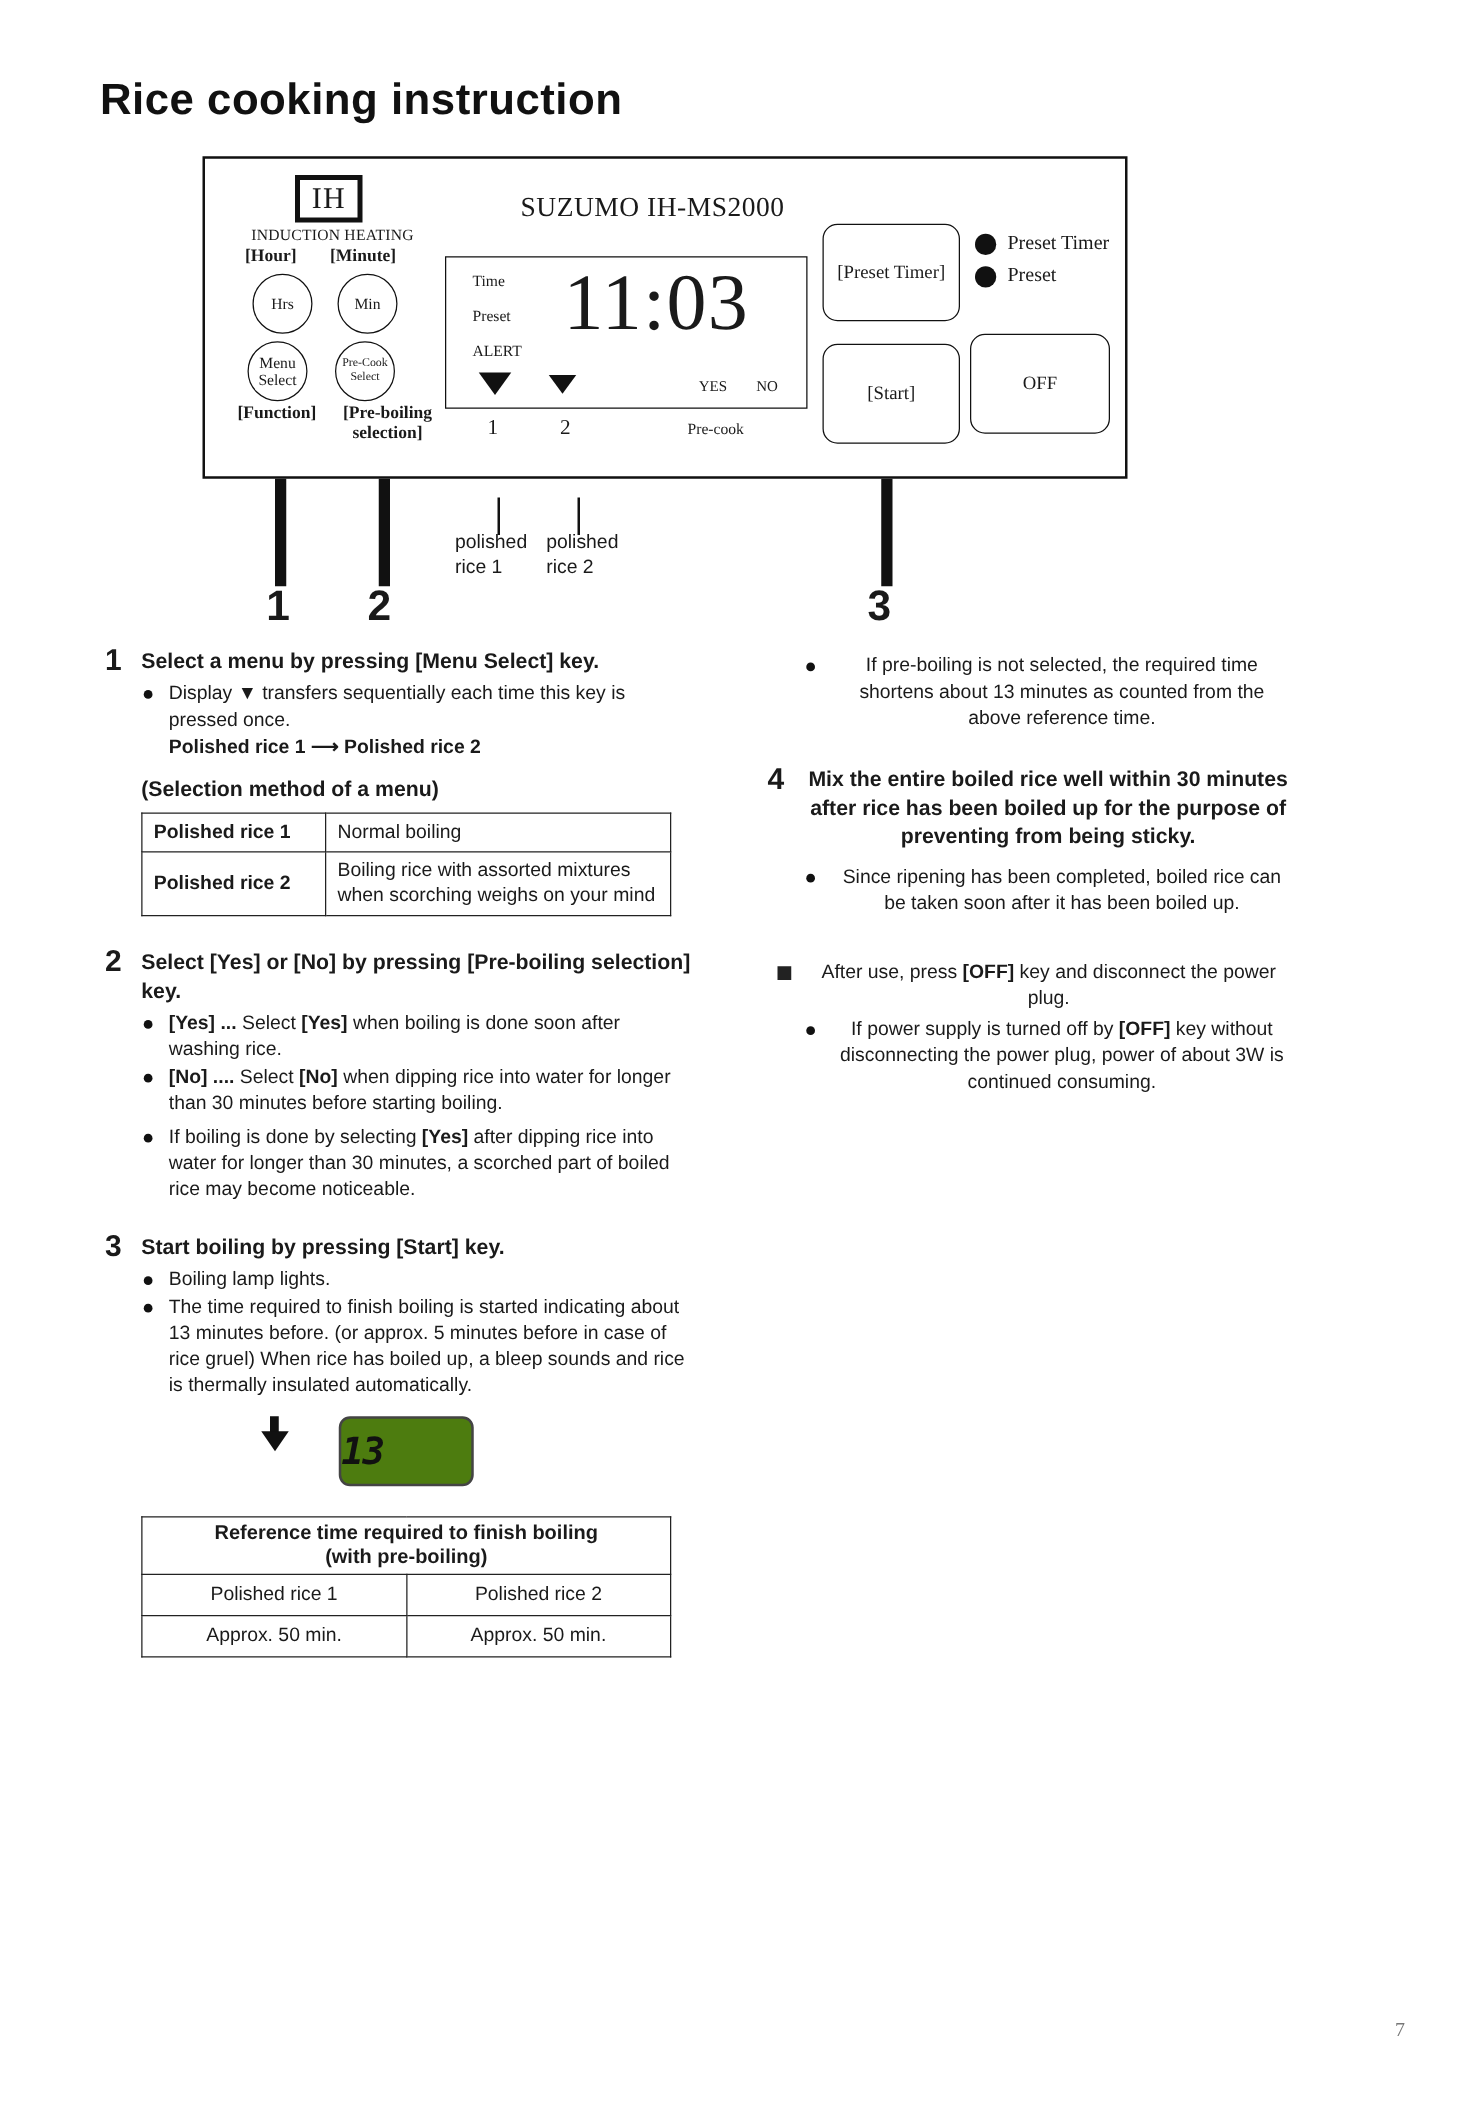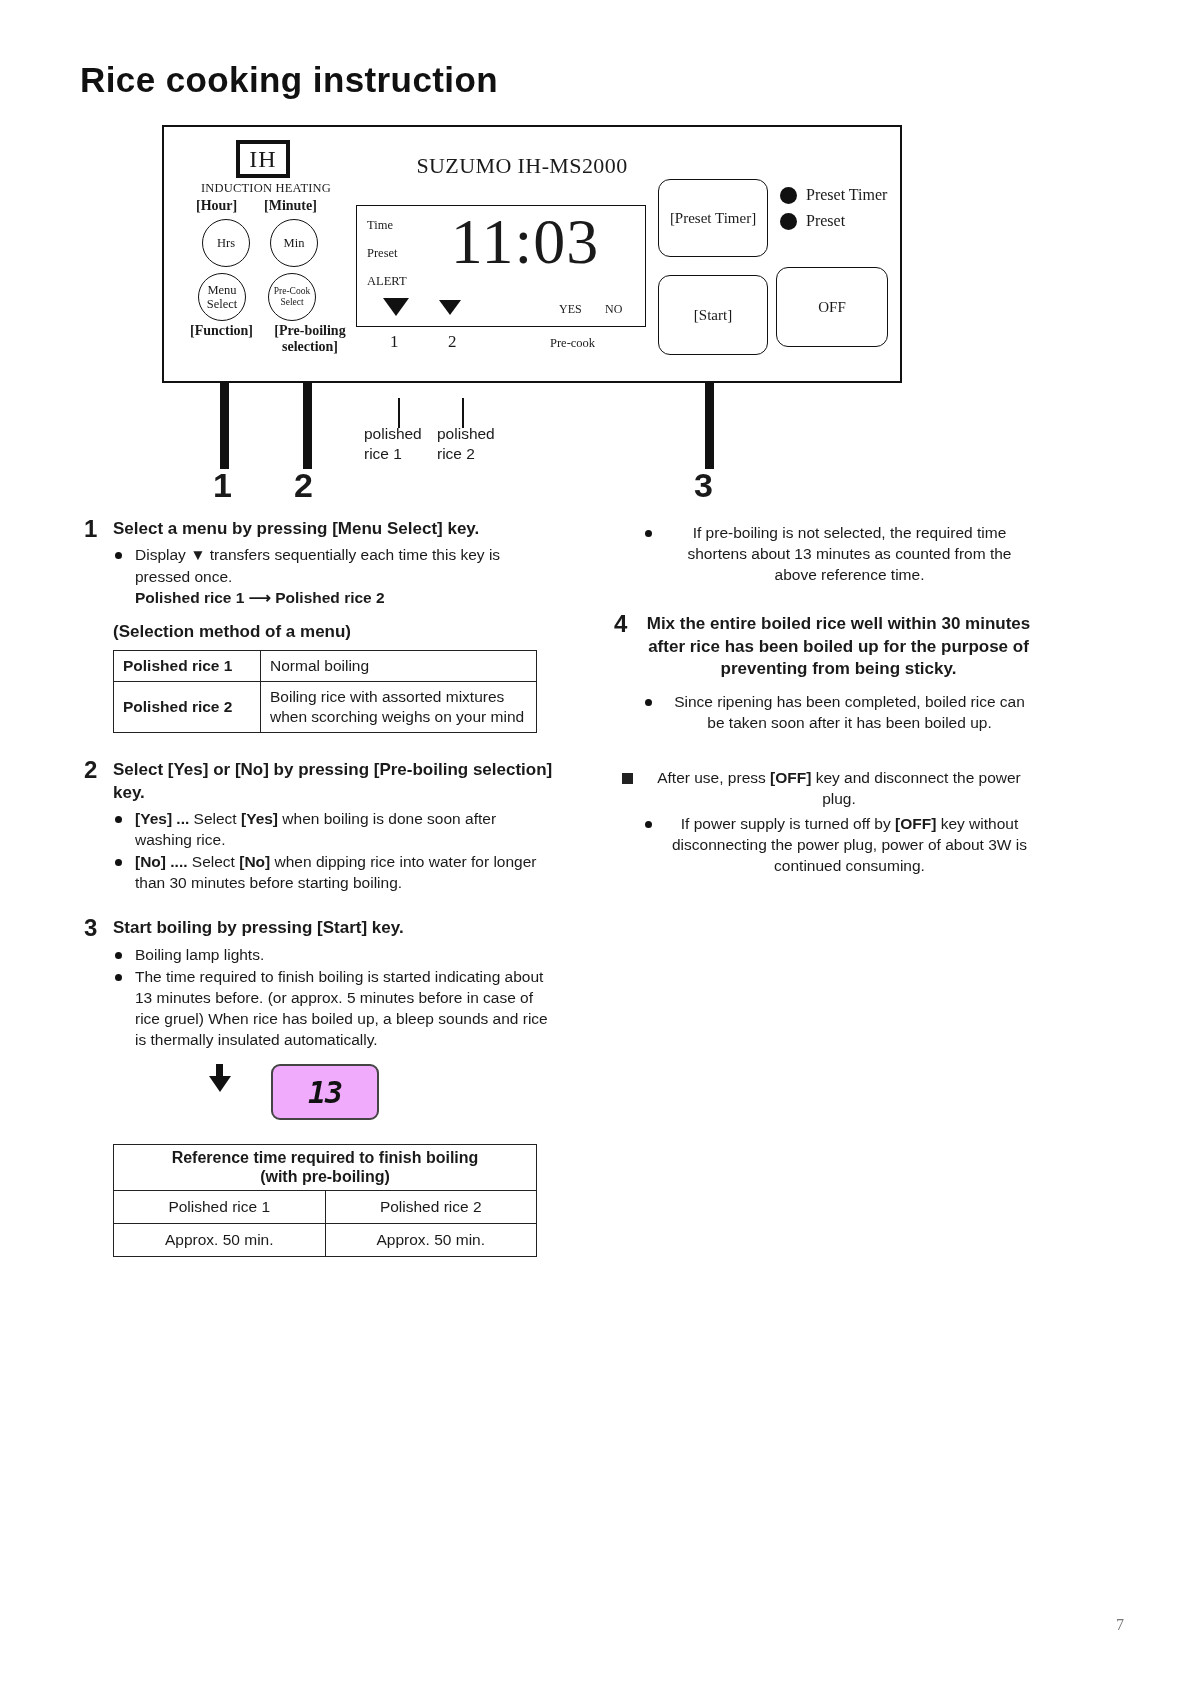--- a/index.html
+++ b/index.html
@@ -112,21 +112,21 @@
     left: 192px;
     top: 78px;
     width: 290px;
     height: 122px;
     border: 1.4px solid #111;
     box-sizing: border-box;
     background: #fff;
   }
   .lcd-side {
     position: absolute;
-    left: 10px;
+    left: 21px;
     font-family: "Liberation Serif", serif;
     font-size: 12.5px;
   }
   .lcd-time   { top: 12px; }
   .lcd-preset { top: 40px; }
   .lcd-alert  { top: 68px; }
   .lcd-digits {
     position: absolute;
     left: 58px;
     top: 2px;
@@ -298,22 +298,22 @@
     background: #111;
   }
   .lcd13 {
     position: absolute;
     left: 158px; top: -8px;
     width: 104px; height: 52px;
     border: 2px solid #444;
     border-radius: 9px;
     display: flex;
     align-items: center;
-    justify-content: center;
-    background: #f0abfc;
+    justify-content: flex-start;
+    background: #4d7c0f;
   }
   .lcd13 span {
     font-family: "DejaVu Sans Mono", monospace;
     font-size: 30px;
     font-style: italic;
     font-weight: bold;
     letter-spacing: -1px;
     color: #111;
   }
 
@@ -455,20 +455,24 @@
     <ul class="blist">
       <li>
         <span class="dot"></span>
         <span class="b">[Yes] ...</span>
         <span>Select </span><span class="b">[Yes]</span><span> when boiling is done soon after washing rice.</span>
       </li>
       <li>
         <span class="dot"></span>
         <span class="b">[No]  ....</span>
         <span>Select </span><span class="b">[No]</span><span> when dipping rice into water for longer than 30 minutes before starting boiling.</span>
+      </li>
+      <li style="margin-top:6px;">
+        <span class="dot"></span>
+        <span>If boiling is done by selecting </span><span class="b">[Yes]</span><span> after dipping rice into water for longer than 30 minutes, a scorched part of boiled rice may become noticeable.</span>
       </li>
     </ul>
   </div>
 
   <div class="step" style="margin-top:24px;">
     <div class="step-num">3</div>
     <div class="step-head">Start boiling by pressing [Start] key.</div>
     <ul class="blist">
       <li>
         <span class="dot"></span>

